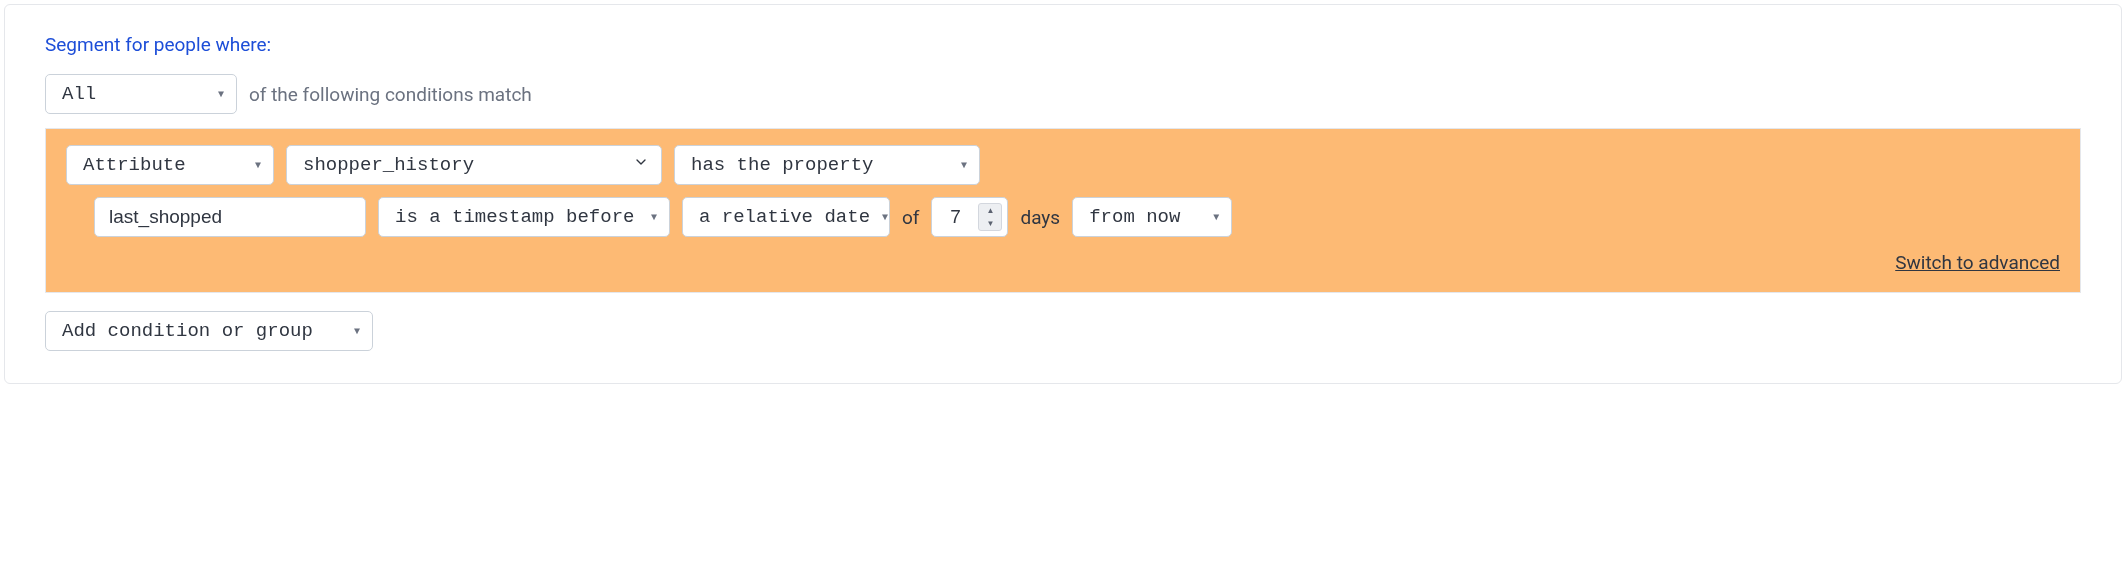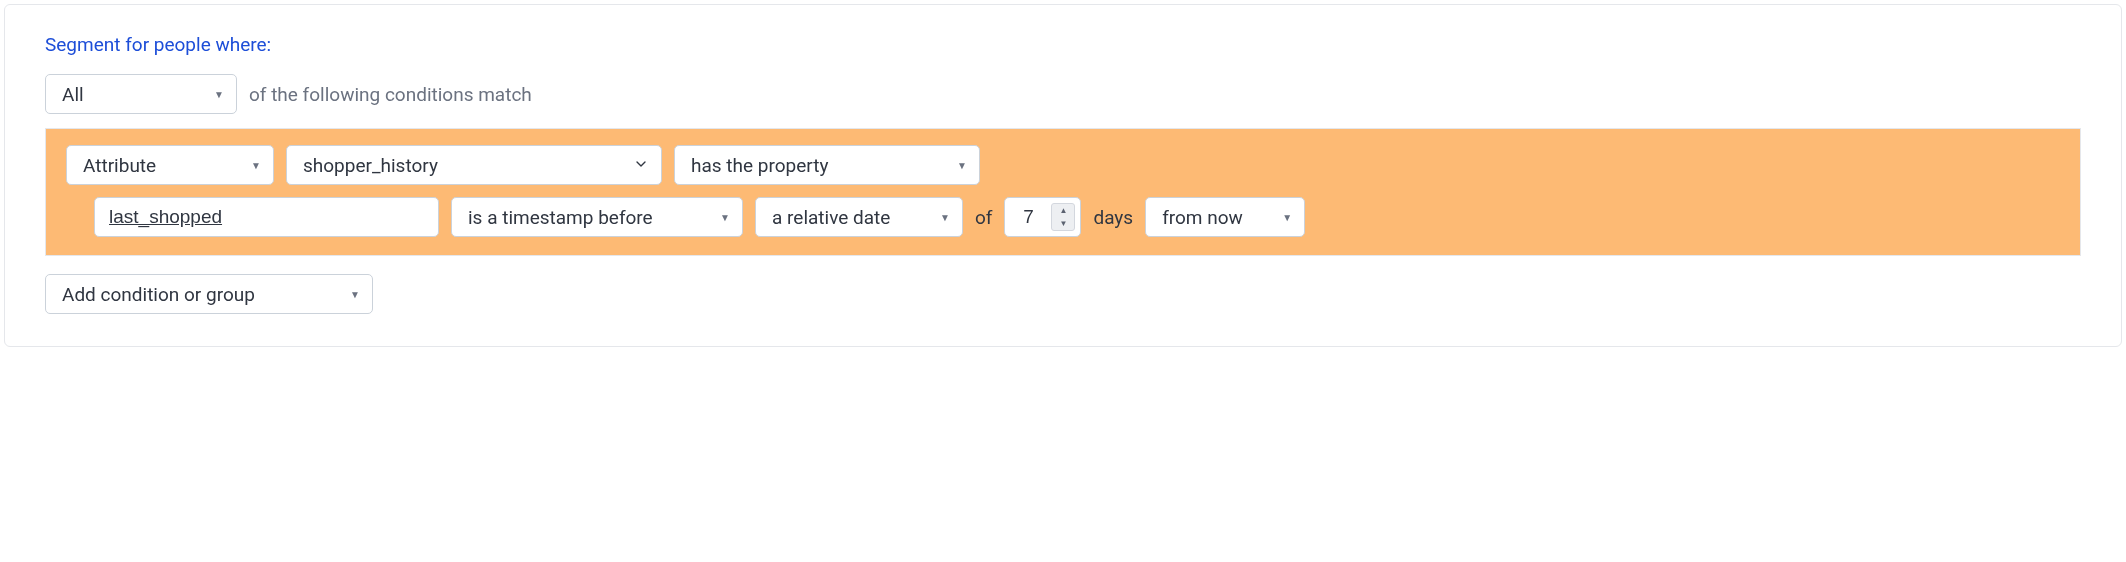--- a/index.html
+++ b/index.html
@@ -49,20 +49,21 @@
       justify-content: space-between;
       border: 1px solid #cbd2da;
       border-radius: 5px;
       background: #fff;
       height: 40px;
       padding: 0 12px 0 16px;
       font-size: 19px;
       color: #303641;
       cursor: pointer;
       white-space: nowrap;
+      font-family: Liberation Mono, monospace;
     }
     .select .label {
       margin-right: 12px;
     }
     .caret-small {
       font-size: 10px;
       color: #6b7280;
     }
     .caret-large svg {
       width: 16px;
@@ -149,21 +150,21 @@
       color: #303641;
       text-decoration: underline;
       cursor: pointer;
       font-size: 19px;
     }
     
     .w-all { width: 192px; }
     .w-attribute { width: 208px; }
     .w-shopper { width: 376px; }
     .w-hasprop { width: 306px; gap: 18px; }
-    .w-lastshopped { width: 345px; text-decoration: underline; }
+    .w-lastshopped { width: 272px; }
     .w-tsbefore { width: 292px; }
     .w-reldate { width: 208px; align-items: center; }
     .w-fromnow { width: 160px; }
     .w-addcond { width: 328px; }
   </style>
 </head>
 <body>
 
 <div class="container">
 
@@ -216,20 +217,23 @@
           <span>▼</span>
         </div>
       </div>
       <span class="dark-text">days</span>
       <div class="select w-fromnow">
         <span class="label">from now</span>
         <span class="caret-small">▼</span>
       </div>
     </div>
 
+    <div class="footer-row">
+      <span class="link">Switch to advanced</span>
+    </div>
 
   </div>
 
   <div class="row">
     <div class="select w-addcond">
       <span class="label">Add condition or group</span>
       <span class="caret-small">▼</span>
     </div>
   </div>
 

